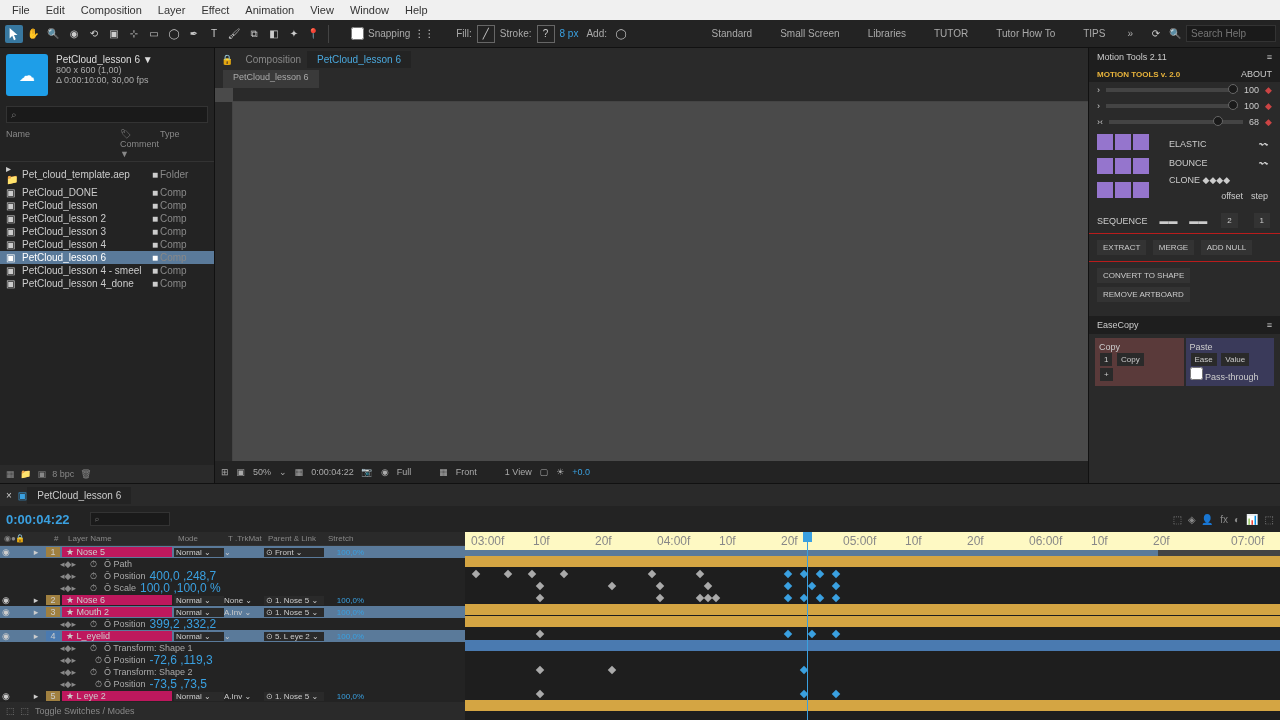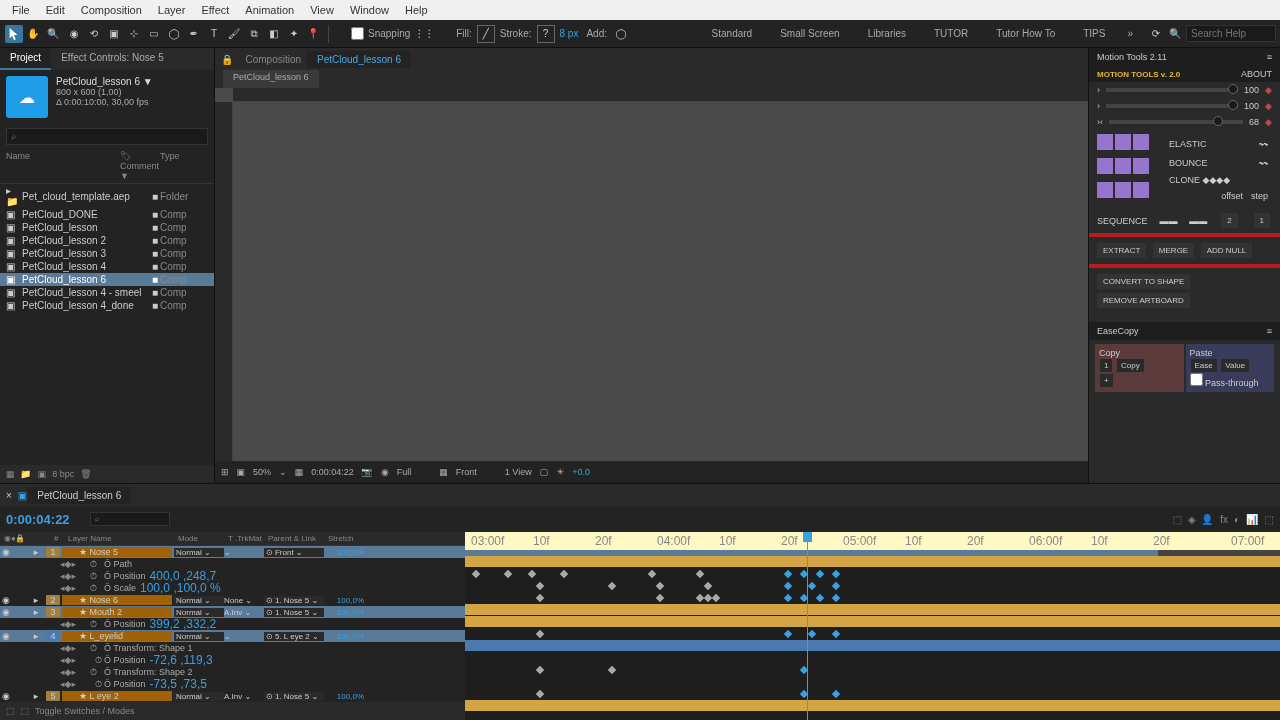--- a/index.html
+++ b/index.html
@@ -57,21 +57,21 @@
 .viewer-footer span { margin-right: 8px; }
 .right-panel { width: 192px; background: #2a2a2a; border-left: 1px solid #111; font-size: 9px; }
 .rp-head { display:flex; justify-content:space-between; padding:4px 8px; background:#1e1e1e; }
 .rp-title { color:#e9b43c; font-weight:bold; font-size:8px; }
 .rp-row { display: flex; align-items: center; padding: 3px 8px; justify-content: space-between; }
 .rp-slider { flex:1; height:4px; background:#444; margin:0 6px; position:relative; }
 .rp-slider i { position:absolute; width:10px; height:10px; background:#1a1a1a; border:1px solid #666; border-radius:50%; top:-4px; }
 .rp-grid { display: grid; grid-template-columns: repeat(3, 16px); gap: 2px; padding: 4px 8px; }
 .rp-grid i { width: 16px; height: 16px; background: #9575cd; }
 .rp-btn { background: #333; padding: 3px 6px; color: #ccc; font-size: 8px; display: inline-block; margin: 2px; }
-.rp-section { padding: 4px 6px; border-top:4px solid #b91c1c; }
+.rp-section { padding: 4px 6px; border-top:1px solid #b91c1c; }
 .easecopy-head { background:#1e1e1e; padding:4px 8px; margin-top:8px; }
 .ec-box { display:flex; gap:2px; padding:4px 6px; }
 .ec-col { flex:1; background:#3a3a3a; padding:4px; }
 .ec-col.copy { background:#5a3a3a; }
 .ec-col.paste { background:#3a3a5a; }
 .ec-btn { background:#2a2a2a; padding:2px 4px; font-size:8px; display:inline-block; margin:1px; }
 .timeline { height: 237px; background: #232323; border-top: 1px solid #111; display: flex; flex-direction: column; }
 .tl-head { height: 22px; background: #2a2a2a; display: flex; align-items: center; padding: 0 6px; font-size: 10px; }
 .tl-tab { padding: 3px 10px; background: #232323; color: #ccc; }
 .tl-time-row { height: 26px; display: flex; align-items: center; padding: 0 6px; }
@@ -81,21 +81,21 @@
 .tl-icons { margin-left: auto; display:flex; gap:6px; color:#888; }
 .tl-body { flex: 1; display: flex; overflow: hidden; }
 .tl-left { width: 465px; background: #232323; overflow: hidden; }
 .tl-cols { display: flex; font-size: 8px; color: #888; padding: 2px 4px; border-bottom: 1px solid #333; background:#2a2a2a; height:14px; }
 .tl-row { display: flex; align-items: center; font-size: 9px; height: 12px; padding: 0 2px; }
 .tl-row.sel { background: #5a7a9a; }
 .tl-row.prop { padding-left: 60px; color:#aaa; }
 .tl-row .eye { width: 24px; }
 .tl-row .tw { width: 20px; text-align:center; }
 .tl-row .num { width: 14px; text-align:center; background:#333; margin-right:2px; }
-.tl-row .lname { width: 110px; background:#a16207; padding-left:17px; }
+.tl-row .lname { width: 110px; background:#be185d; padding-left:4px; }
 .tl-row .mode { width: 50px; background:#2a2a2a; margin-left:2px; font-size:8px; padding-left:2px; }
 .tl-row .trk { width: 40px; font-size:8px; }
 .tl-row .parent { width: 60px; background:#2a2a2a; font-size:8px; padding-left:2px; }
 .tl-row .stretch { width: 40px; color:#3aa0e0; text-align:right; font-size:8px; }
 .tl-row .pval { color:#3aa0e0; font-size:12px; margin-left:4px; }
 .tl-right { flex: 1; background: #1e1e1e; position: relative; overflow: hidden; }
 .tl-ruler { height: 18px; background: #fef9c3; position: relative; font-size: 12px; color: #888; }
 .tl-ruler span { position: absolute; top: 2px; }
 .workarea { height: 6px; background: #444; position: relative; }
 .workarea .wa { position: absolute; height: 6px; background: #5a7a9a; left: 0; width: 85%; }
@@ -171,24 +171,20 @@
   <span class="label" style="margin-left:24px">TIPS</span>
   <span class="label" style="margin-left:18px">»</span>
   <span class="tool" style="margin-left:10px">⟳</span>
   <span class="tool">🔍</span>
   <input type="text" style="background: rgb(26, 26, 26); border: 1px solid rgb(51, 51, 51); color: rgb(204, 204, 204); padding: 2px 4px; font-size: 10px; width: 90px;" placeholder="Search Help">
 </div>
 
 <div class="main">
 
   <div class="left-panel">
-    <div class="panel-tabs">
-      <div class="panel-tab active">Project</div>
-      <div class="panel-tab">Effect Controls: Nose 5</div>
-    </div>
     <div class="project-header">
       <div class="thumb">☁</div>
       <div class="proj-info">
         <div class="title">PetCloud_lesson 6 ▼</div>
         <div>800 x 600 (1,00)</div>
         <div>Δ 0:00:10:00, 30,00 fps</div>
       </div>
     </div>
     <div class="searchbox"><input type="text" placeholder="⌕" style=""></div>
     <div class="proj-cols">

